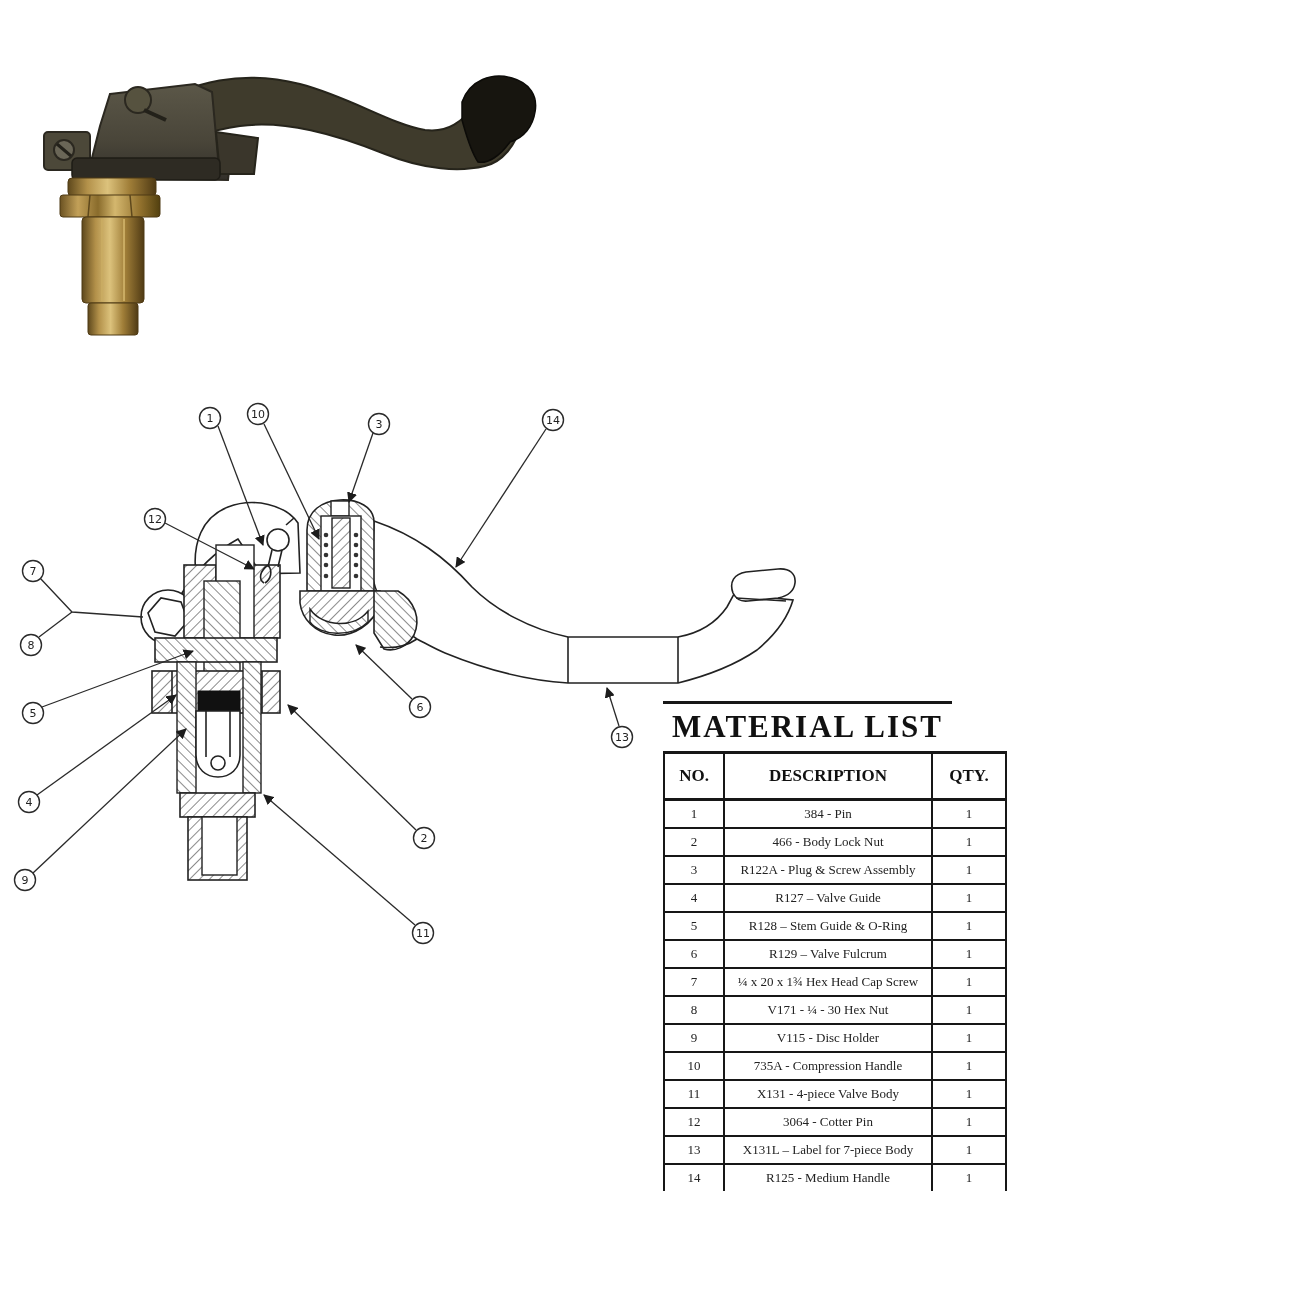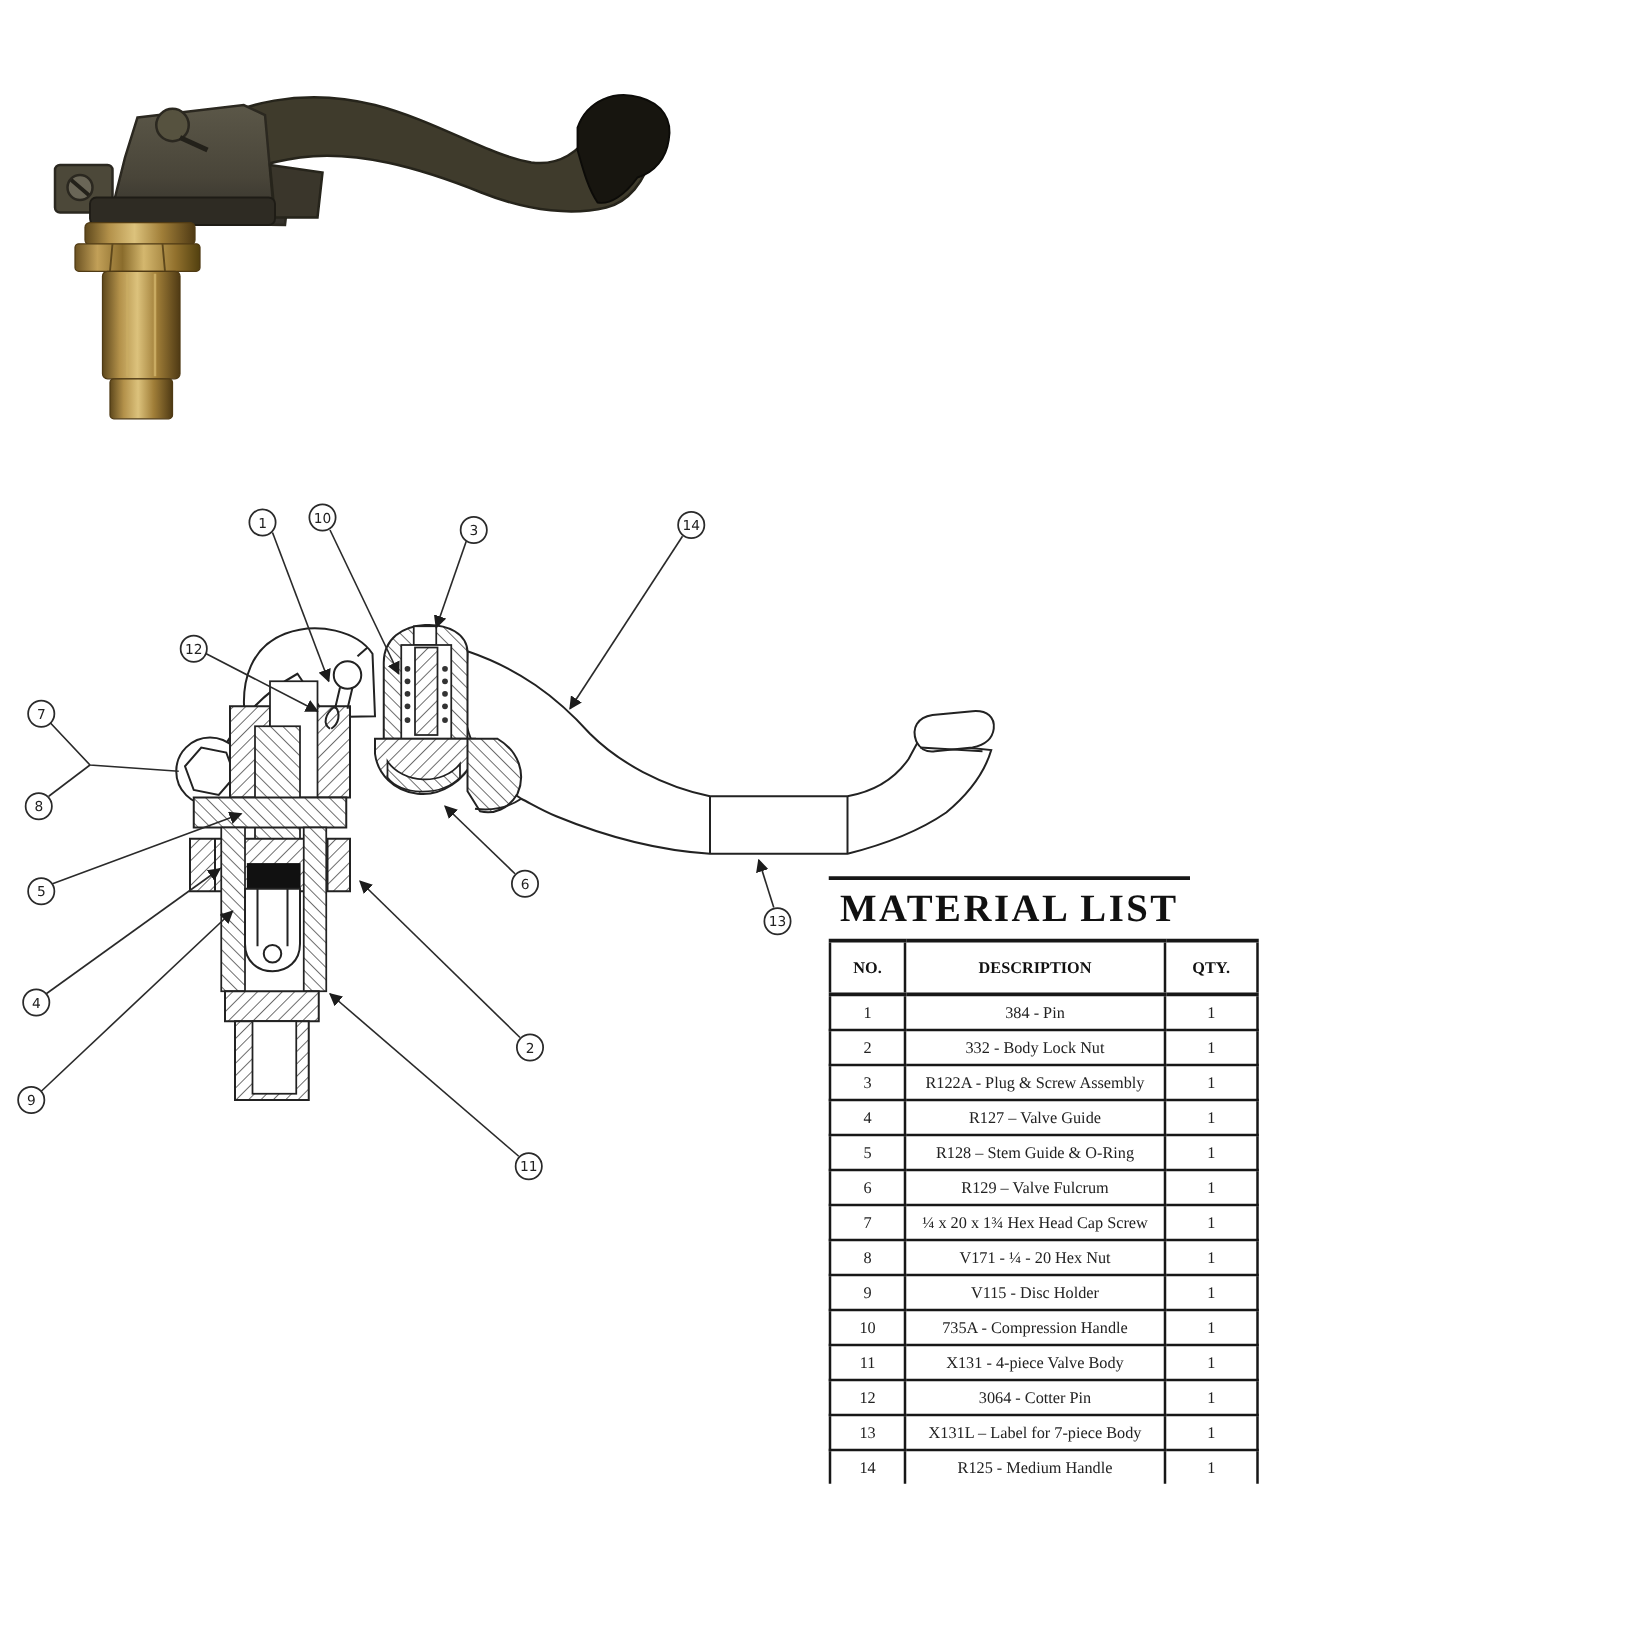--- a/index.html
+++ b/index.html
@@ -14,21 +14,21 @@
   .balloon{fill:#ffffff;stroke:#2a2a2a;stroke-width:1.4;}
   .balloon-num{font-family:"DejaVu Sans","Liberation Sans",sans-serif;font-size:11px;fill:#222;
                text-anchor:middle;}
   
   .material-list{position:absolute;left:663px;top:701px;width:289px;}
   .ml-top-rule{border-top:3px solid #171717;height:0;}
   .ml-title{font-weight:bold;font-size:31px;letter-spacing:2px;text-align:center;
             margin-top:3px;line-height:40px;color:#111;}
   .ml-table{width:100%;border-collapse:collapse;margin-top:4px;table-layout:fixed;}
   .ml-table th{border:2px solid #171717;border-top-width:3px;border-bottom-width:3px;
-               font-size:13px;font-weight:bold;padding:12px 2px;color:#111;}
+               font-size:17px;font-weight:bold;padding:12px 2px;color:#111;}
   .ml-table td{border:2px solid #171717;font-size:13px;text-align:center;
                padding:4px 2px;height:18px;color:#222;}
   .ml-table tr td:first-child,.ml-table tr th:first-child{border-left-width:2px;}
   .ml-table tbody tr:last-child td{border-bottom:none;}
   .col-no{width:60px;}
   .col-desc{width:208px;}
   .col-qty{width:74px;}
 </style>
 </head>
 <body>
@@ -264,21 +264,21 @@
         </tr>
       </thead>
       <tbody>
           <tr>
             <td>1</td>
             <td>384 - Pin</td>
             <td>1</td>
           </tr>
           <tr>
             <td>2</td>
-            <td>332 - Body Lock Nut</td>
+            <td>466 - Body Lock Nut</td>
             <td>1</td>
           </tr>
           <tr>
             <td>3</td>
             <td>R122A - Plug &amp; Screw Assembly</td>
             <td>1</td>
           </tr>
           <tr>
             <td>4</td>
             <td>R127 – Valve Guide</td>
@@ -294,21 +294,21 @@
             <td>R129 – Valve Fulcrum</td>
             <td>1</td>
           </tr>
           <tr>
             <td>7</td>
             <td>¼ x 20 x 1¾ Hex Head Cap Screw</td>
             <td>1</td>
           </tr>
           <tr>
             <td>8</td>
-            <td>V171 - ¼ - 20 Hex Nut</td>
+            <td>V171 - ¼ - 30 Hex Nut</td>
             <td>1</td>
           </tr>
           <tr>
             <td>9</td>
             <td>V115 - Disc Holder</td>
             <td>1</td>
           </tr>
           <tr>
             <td>10</td>
             <td>735A - Compression Handle</td>

